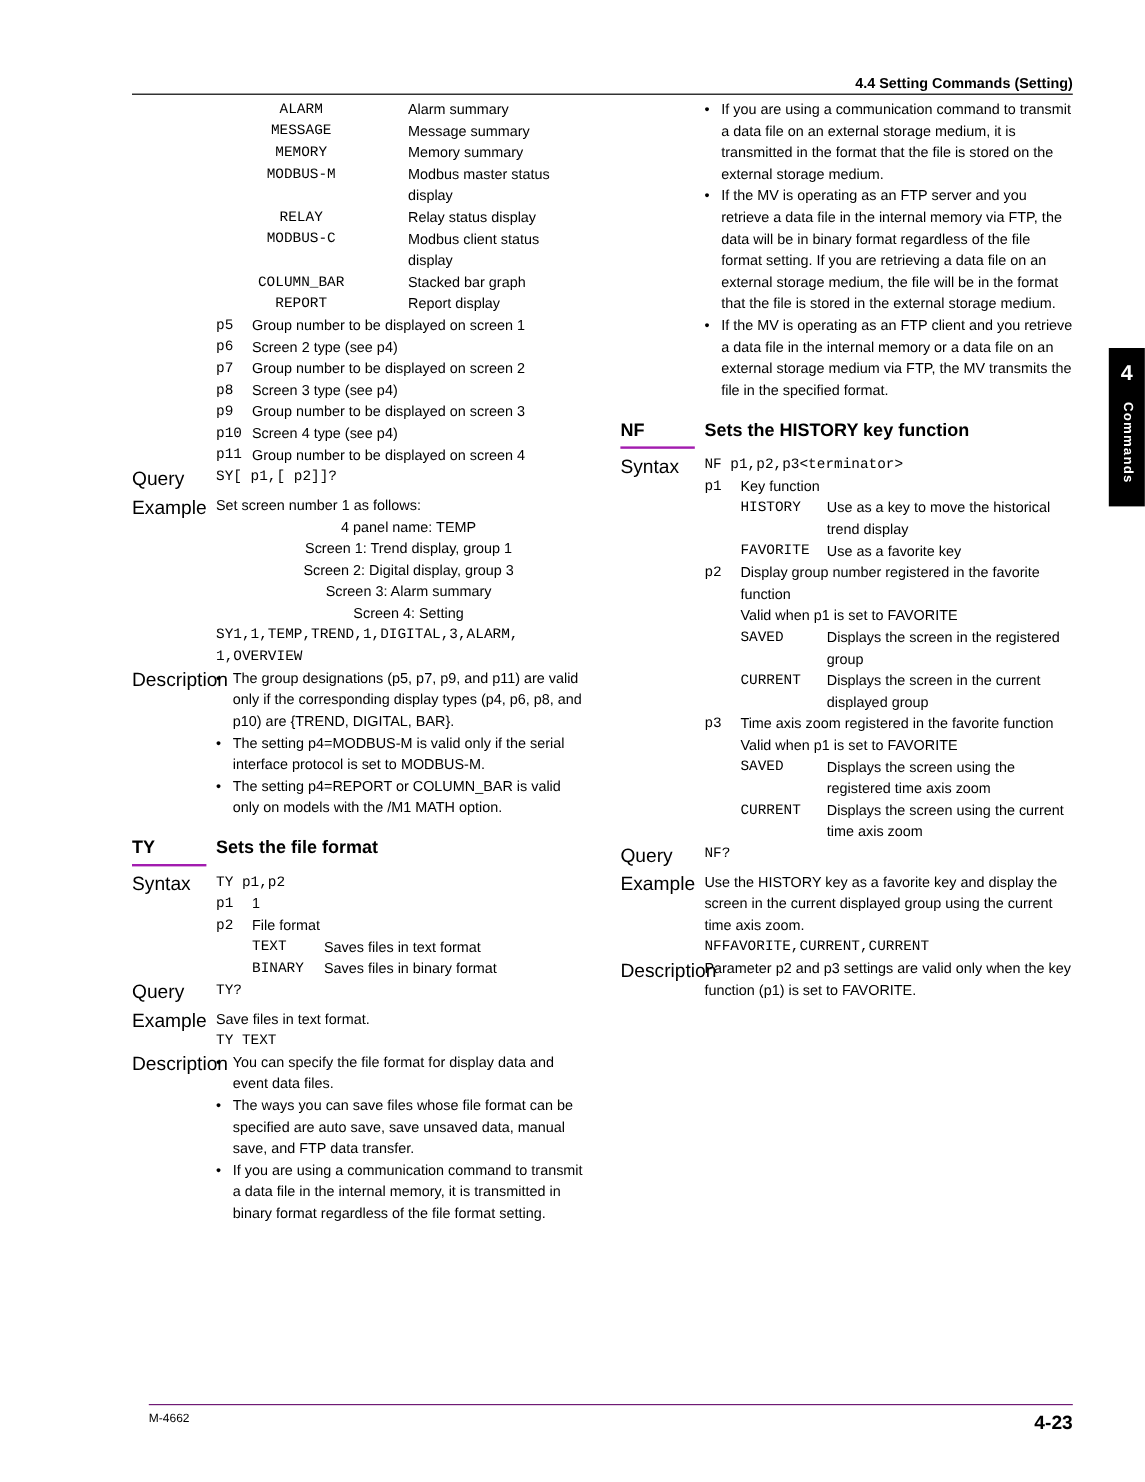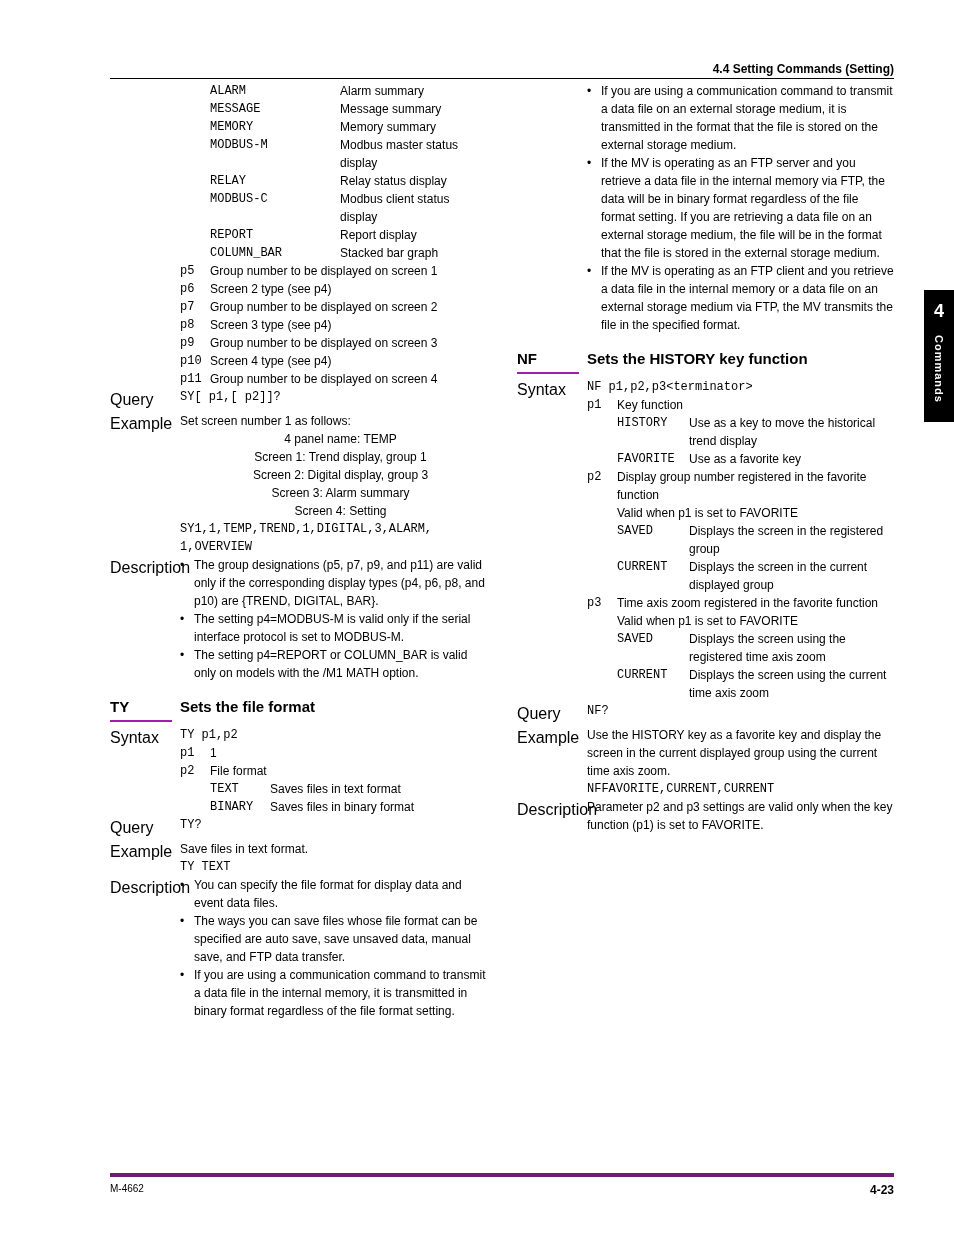--- a/index.html
+++ b/index.html
@@ -94,40 +94,40 @@
   .cmd-title {
     font-weight: bold;
     font-size: 15px;
     margin-left: 8px;
   }
   code, .mono {
     font-family: "Courier New", monospace;
     font-size: 12px;
   }
   .tbl-row { display:flex; }
-  .tbl-key { flex:0 0 82px; }
+  .tbl-key { flex:0 0 82px;text-align:center; }
   .tbl-val { flex:1 1 auto;margin-left:48px; }
   .pnum { font-family:"Courier New",monospace; flex:0 0 30px; }
   .indent1 { padding-left: 14px; text-align: center; }
   .bullet-row { display:flex; }
   .bullet-dot { flex:0 0 14px; }
   .bullet-txt { flex:1 1 auto; }
   .footer {
     position: absolute;
     bottom: 36px;
-    left: 110px;
+    left: 124px;
     right: 60px;
-    border-top: 4px solid #701a75;
+    border-top: 1px solid #701a75;
     padding-top: 4px;
     font-size: 10px;
     display:flex;
     justify-content: space-between;
     text-align: center;
   }
-  .footer .pn { font-weight: bold; font-size: 12px; }
+  .footer .pn { font-weight: bold; font-size: 16px; }
 </style>
 </head>
 <body>
 
 <div class="page">
 
   <div class="header-line">4.4  Setting Commands (Setting)</div>
   <div class="hrule"></div>
 
   <div class="side-tab">
@@ -161,26 +161,26 @@
               </div>
             <div class="tbl-row">
                 <span class="tbl-key mono">RELAY</span>
                 <span class="tbl-val">Relay status display</span>
               </div>
             <div class="tbl-row">
                 <span class="tbl-key mono">MODBUS-C</span>
                 <span class="tbl-val">Modbus client status display</span>
               </div>
             <div class="tbl-row">
+                <span class="tbl-key mono">COLUMN_BAR</span>
+                <span class="tbl-val">Stacked bar graph</span>
+              </div>
+            <div class="tbl-row">
                 <span class="tbl-key mono">REPORT</span>
                 <span class="tbl-val">Report display</span>
-              </div>
-            <div class="tbl-row">
-                <span class="tbl-key mono">COLUMN_BAR</span>
-                <span class="tbl-val">Stacked bar graph</span>
               </div>
           </div>
           <div class="tbl-row">
               <span class="pnum">p5</span>
               <span>Group number to be displayed on screen 1</span>
             </div>
           <div class="tbl-row">
               <span class="pnum">p6</span>
               <span>Screen 2 type (see p4)</span>
             </div>

